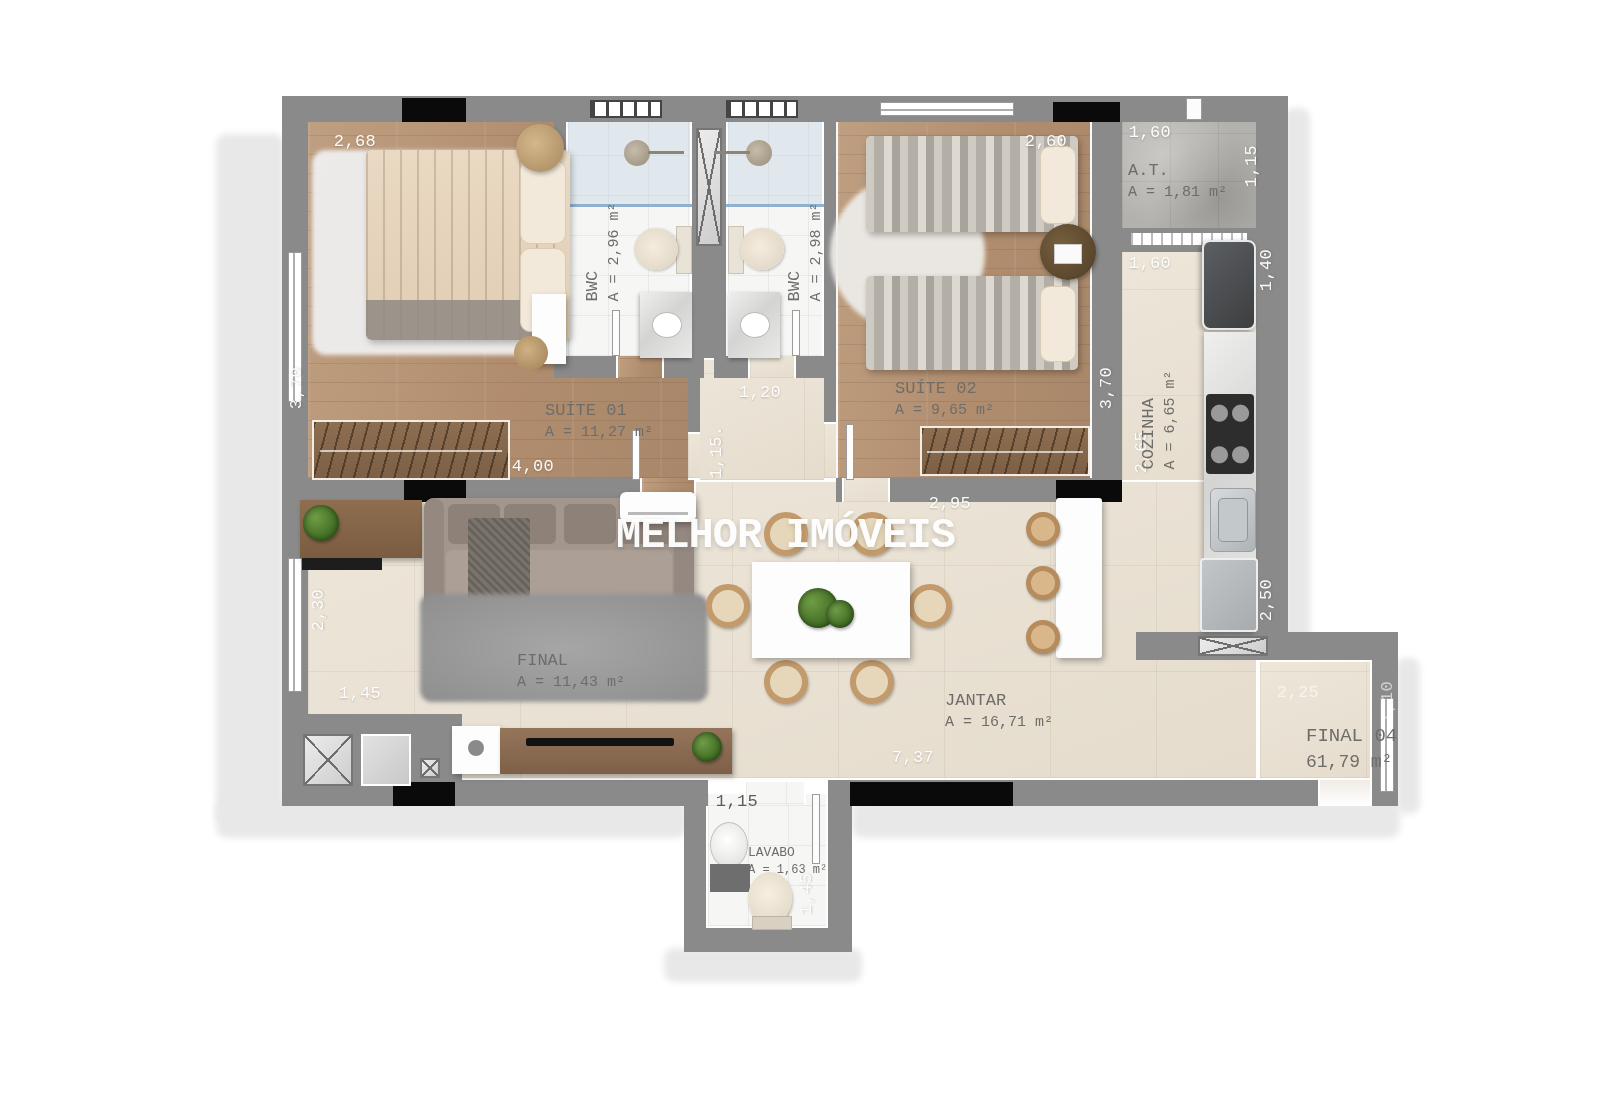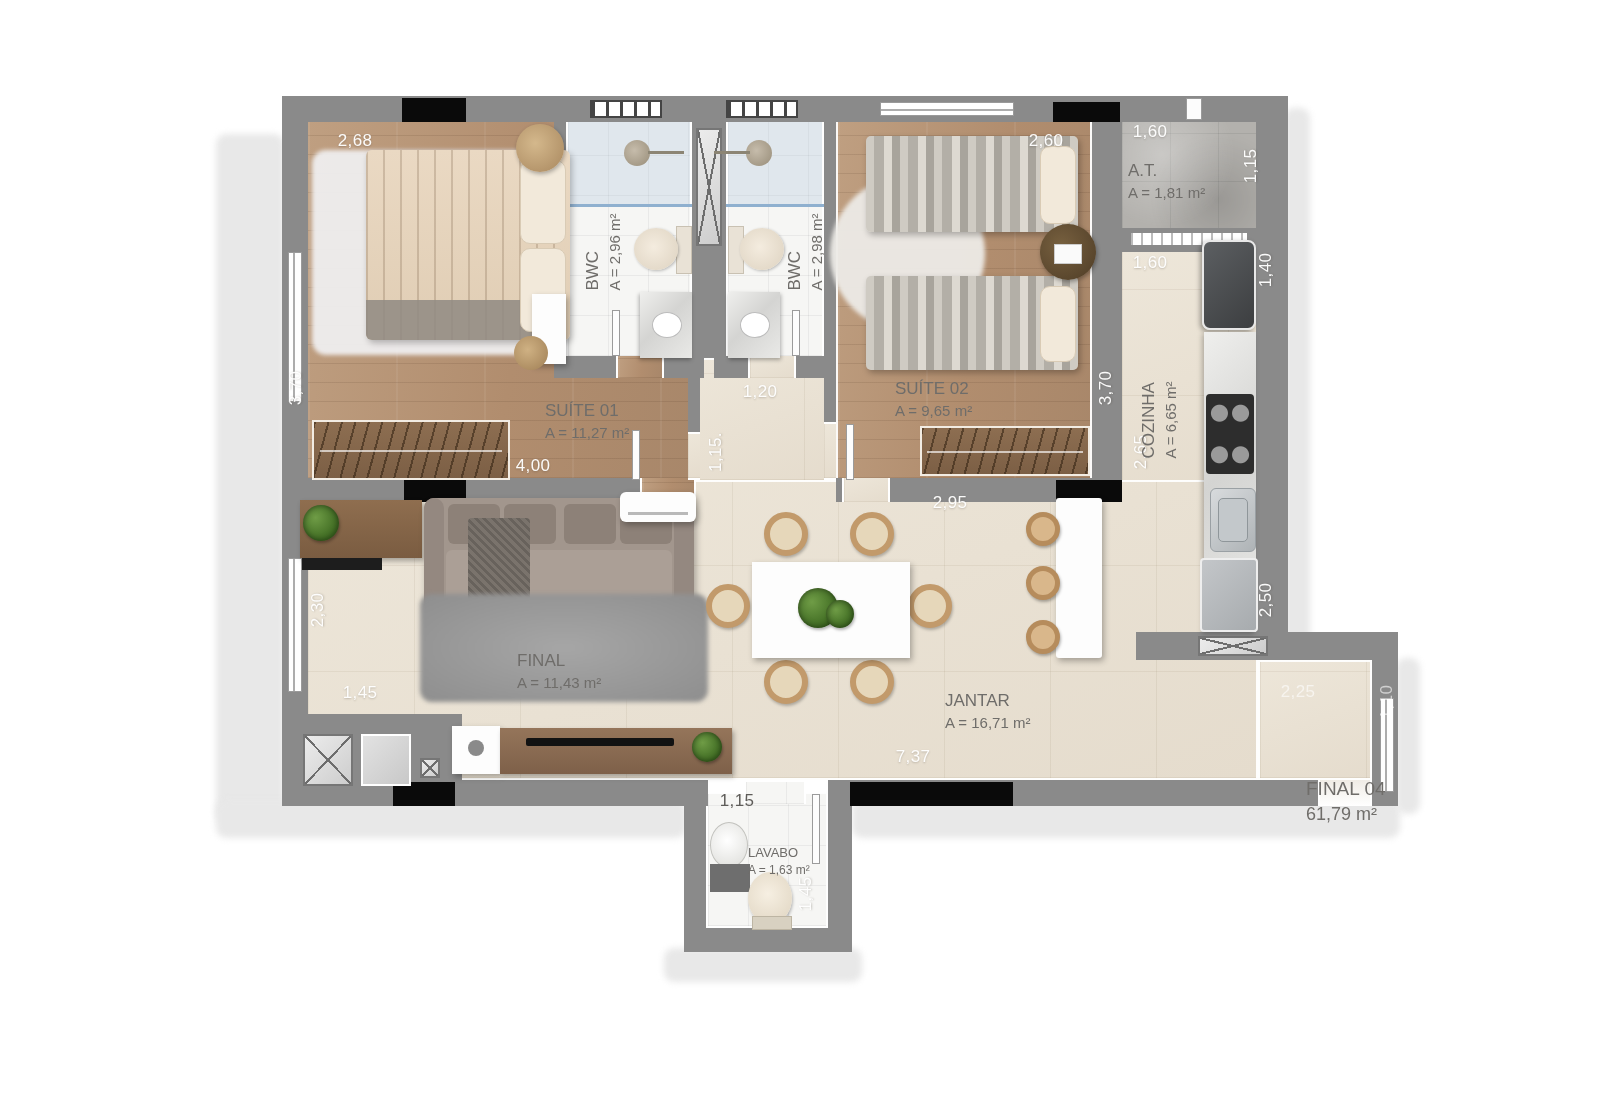--- a/index.html
+++ b/index.html
@@ -1,17 +1,17 @@
 <!DOCTYPE html>
 <html><head>
 <meta charset="utf-8">
 <style>
   html,body{margin:0;padding:0;background:#fff;}
   body{font-family:"Liberation Sans",sans-serif;}
-  .canvas{position:relative;width:1598px;height:1093px;background:#fff;overflow:hidden;}
+  .canvas{position:relative;width:1598px;height:1093px;background:#fff;overflow:hidden;font-family:Liberation Mono, monospace;}
   .abs{position:absolute;}
   
   .shadow{position:absolute;background:#e8e8e8;filter:blur(3px);border-radius:10px;}
   
   .wall{position:absolute;background:#8a8a8a;}
   .col{position:absolute;background:#0a0a0a;}
   
   .floor{position:absolute;border:2px solid rgba(255,255,255,.95);box-sizing:border-box;}
   .wood{background:
     repeating-linear-gradient(0deg, rgba(70,45,25,.12) 0 1px, rgba(0,0,0,0) 1px 19px),
@@ -319,19 +319,20 @@
     <div class="ar">A = 11,43 m²</div>
   </div>
   <div class="rlabel" style="left:945px;top:690px;">
     <div class="nm">JANTAR</div>
     <div class="ar">A = 16,71 m²</div>
   </div>
   <div class="rlabel sm" style="left:748px;top:844px;">
     <div class="nm">LAVABO</div>
     <div class="ar">A = 1,63 m²</div>
   </div>
-  <div class="rlabel big" style="left:1306px;top:776px;">
+  <div class="rlabel big" style="left:1306px;top:724px;">
     <div class="nm">FINAL 04</div>
     <div class="ar">61,79 m²</div>
   </div>
 
+  <div class="watermark" style="left:616px;top:512px;">MELHOR IMÓVEIS</div>
 
 </div>
 
 </body></html>

